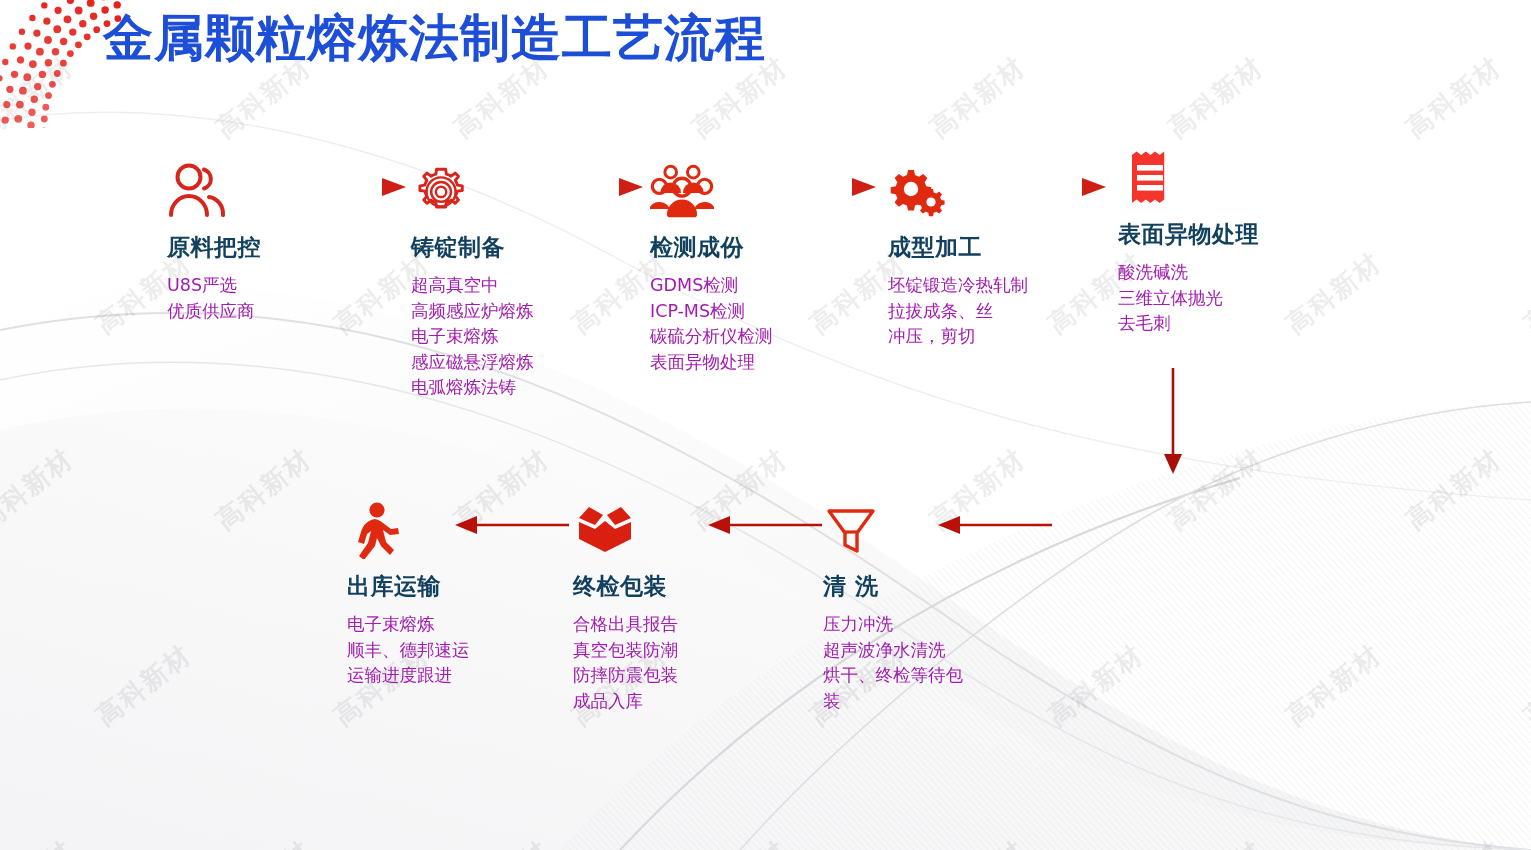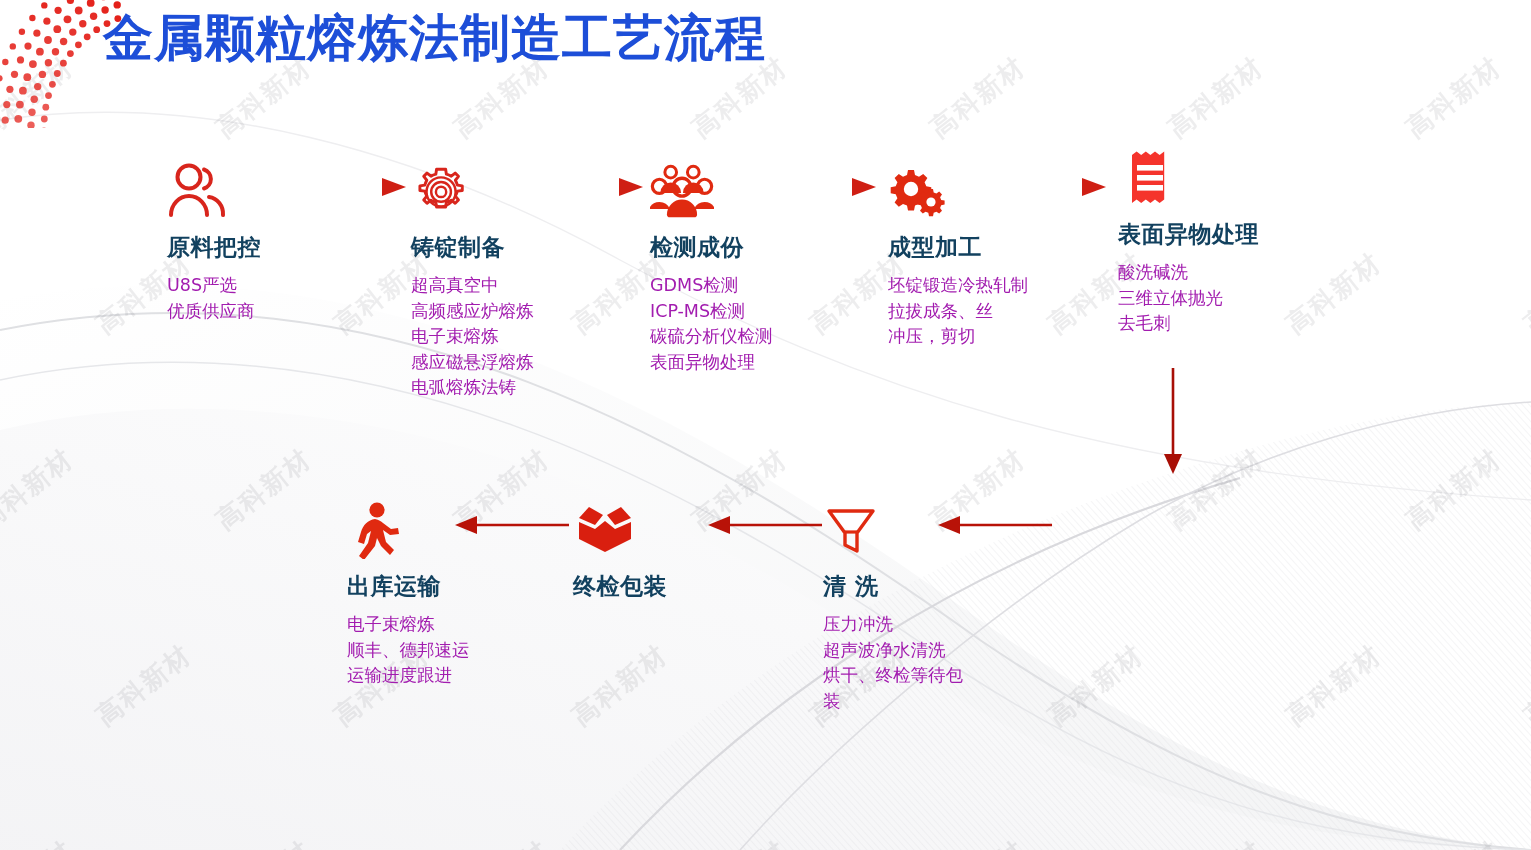--- a/index.html
+++ b/index.html
@@ -390,20 +390,26 @@
     <div class="step-icon">
       <svg width="64" height="54" viewBox="0 0 64 54">
         <g fill="#d91f0f">
           <path d="M16,2 L30,10 L22,20 L6,13 Z"></path>
           <path d="M48,2 L34,10 L42,20 L58,13 Z"></path>
           <path d="M6,17 L22,24 L32,16 L42,24 L58,17 L58,34 L32,47 L6,34 Z"></path>
         </g>
       </svg>
     </div>
     <div class="step-title">终检包装</div>
+    <div class="step-lines">
+      <div class="step-line">合格出具报告</div>
+      <div class="step-line">真空包装防潮</div>
+      <div class="step-line">防摔防震包装</div>
+      <div class="step-line">成品入库</div>
+    </div>
   </div>
 
   <div class="step" style="left:823px;top:497px;">
     <div class="step-icon">
       <svg width="56" height="56" viewBox="0 0 56 56">
         <path d="M6,8 L50,8 L34,30 L34,48 L22,42 L22,30 Z" fill="none" stroke="#e02a10" stroke-width="3.4" stroke-linejoin="round"></path>
         <line x1="22" y1="29" x2="34" y2="29" stroke="#e02a10" stroke-width="3.2"></line>
       </svg>
     </div>
     <div class="step-title">清    洗</div>

